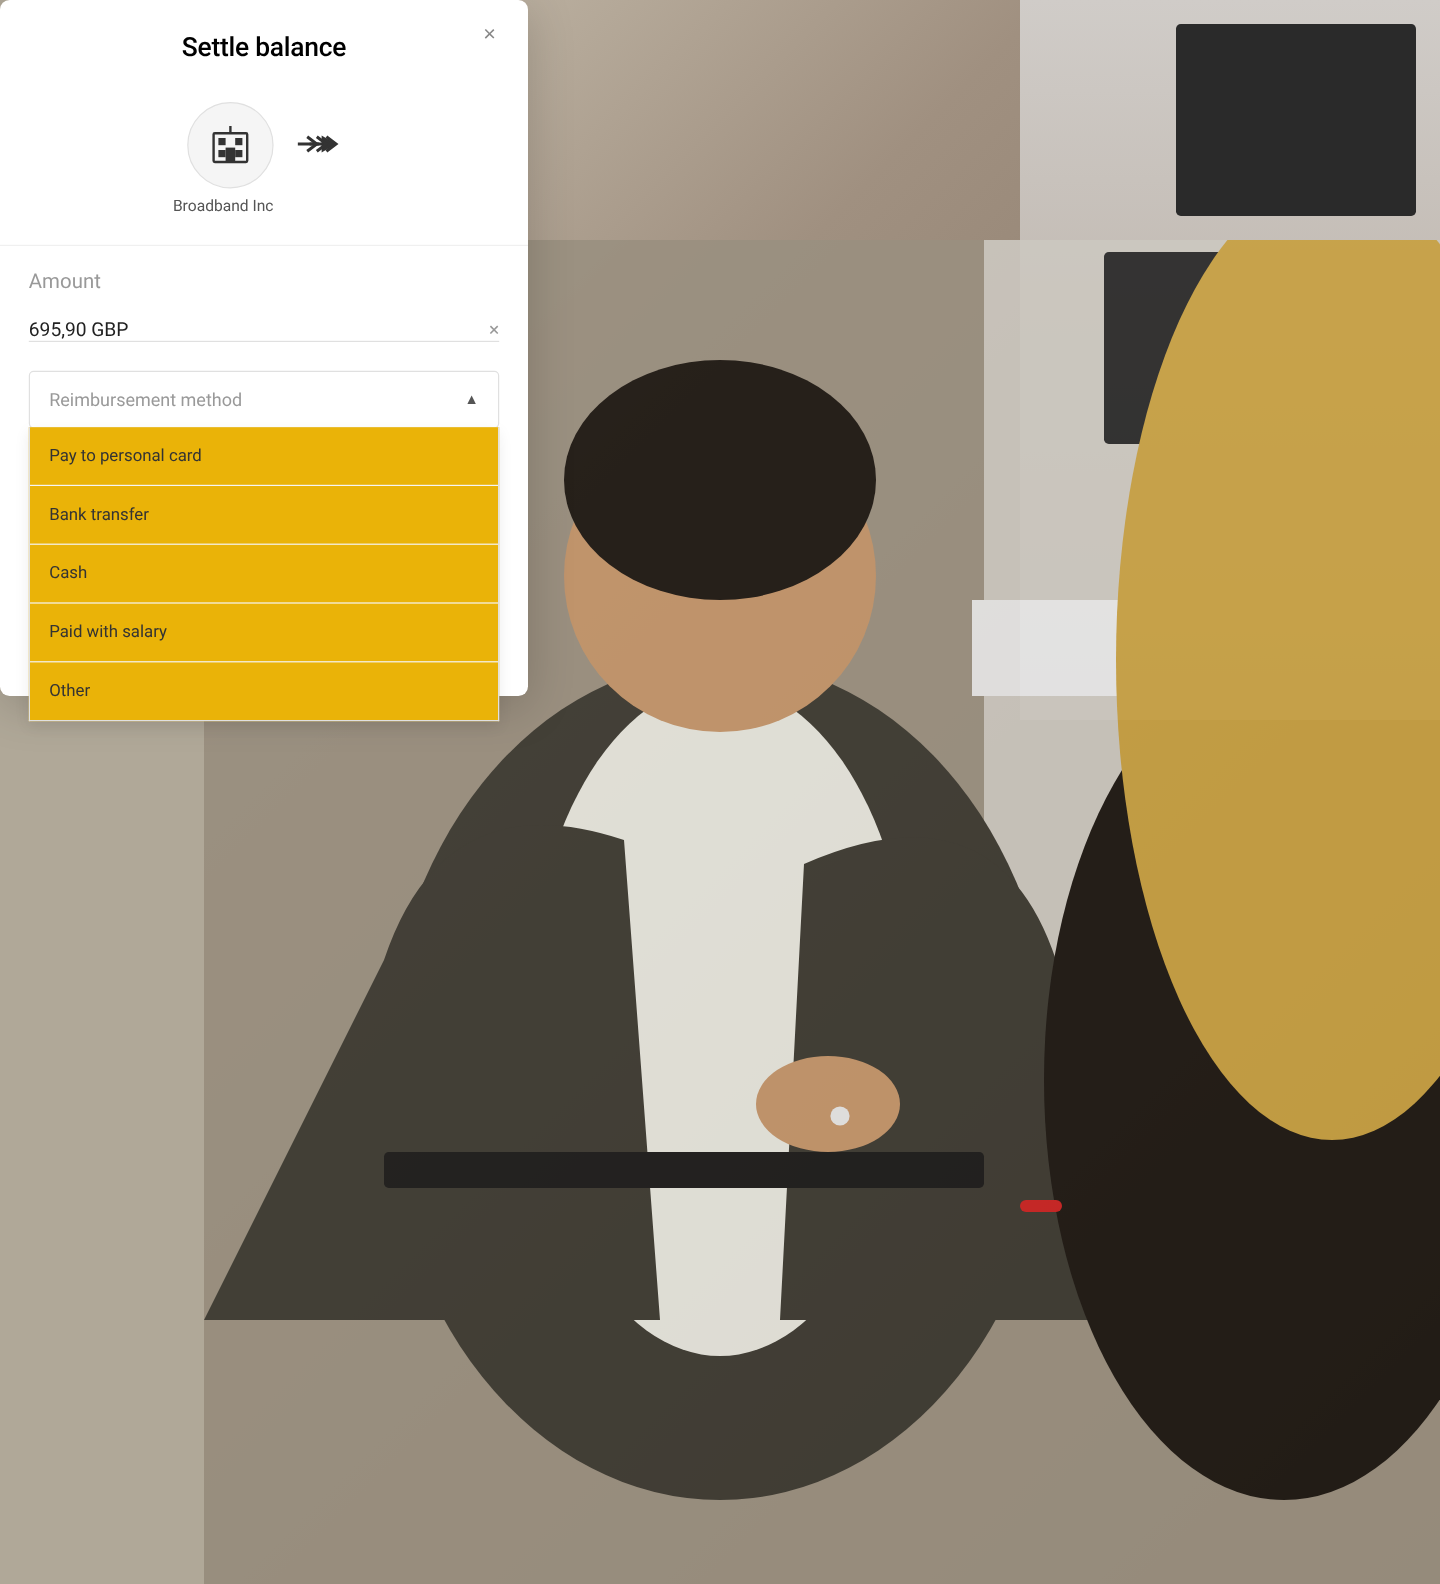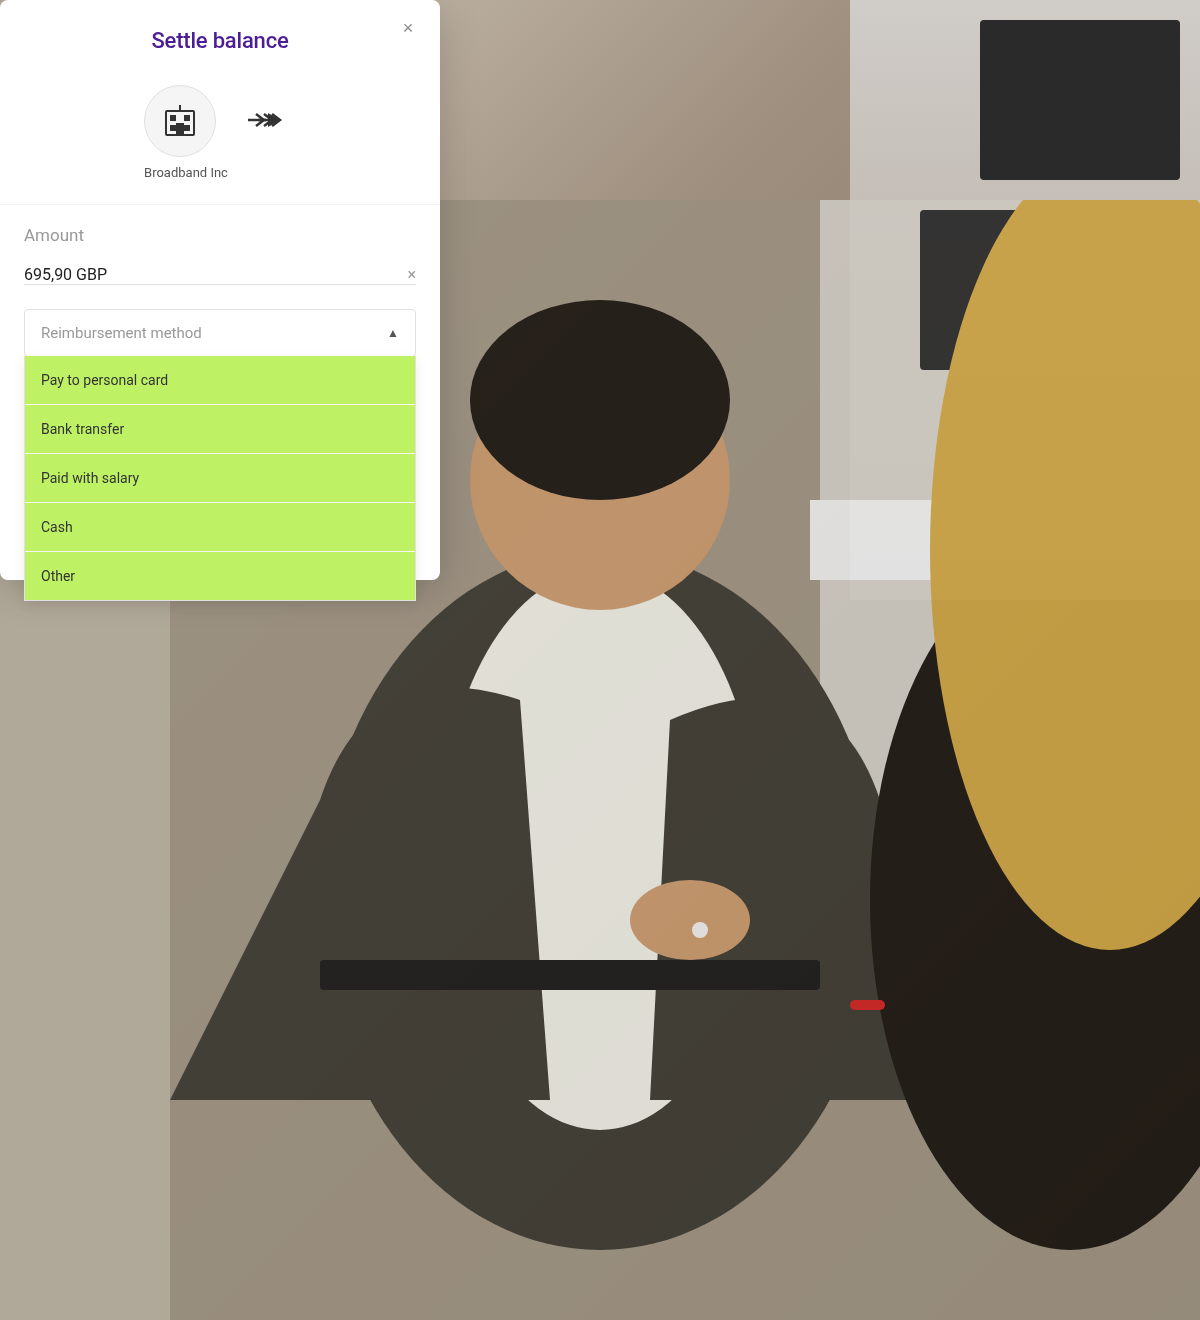--- a/index.html
+++ b/index.html
@@ -76,21 +76,21 @@
 
     .modal-header {
       position: relative;
       padding: 28px 24px 16px;
       text-align: center;
     }
 
     .modal-title {
       font-size: 22px;
       font-weight: 500;
-      color: #4c1d95;
+      color: #000000;
       letter-spacing: -0.2px;
     }
 
     .close-button {
       position: absolute;
       top: 16px;
       right: 20px;
       width: 24px;
       height: 24px;
       display: flex;
@@ -107,21 +107,21 @@
       display: flex;
       align-items: center;
       justify-content: center;
       gap: 20px;
       padding: 16px 24px 24px;
     }
 
     .entity-block {
       display: flex;
       flex-direction: column;
-      align-items: flex-start;
+      align-items: flex-end;
       gap: 8px;
     }
 
     .entity-avatar {
       width: 72px;
       height: 72px;
       border-radius: 50%;
       background: #f5f5f5;
       border: 1px solid #e0e0e0;
       display: flex;
@@ -206,21 +206,21 @@
     .dropdown-arrow {
       color: #555;
       font-size: 12px;
     }
 
     .dropdown-options {
       position: absolute;
       top: 100%;
       left: -1px;
       right: -1px;
-      background: #bef264;
+      background: #eab308;
       border: 1px solid #e0e0e0;
       border-top: none;
       z-index: 20;
       box-shadow: 0 4px 12px rgba(0,0,0,0.08);
     }
 
     .dropdown-option {
       padding: 16px 16px;
       font-size: 14px;
       color: #333;
@@ -342,20 +342,20 @@
 
   <div class="reimbursement-section">
     <div class="dropdown-container">
       <div class="dropdown-header">
         <span class="dropdown-label">Reimbursement method</span>
         <span class="dropdown-arrow">▲</span>
       </div>
       <div class="dropdown-options">
         <div class="dropdown-option">Pay to personal card</div>
         <div class="dropdown-option">Bank transfer</div>
+        <div class="dropdown-option">Cash</div>
         <div class="dropdown-option">Paid with salary</div>
-        <div class="dropdown-option">Cash</div>
         <div class="dropdown-option">Other</div>
       </div>
     </div>
   </div>
 
 </div>
 
 </body></html>

